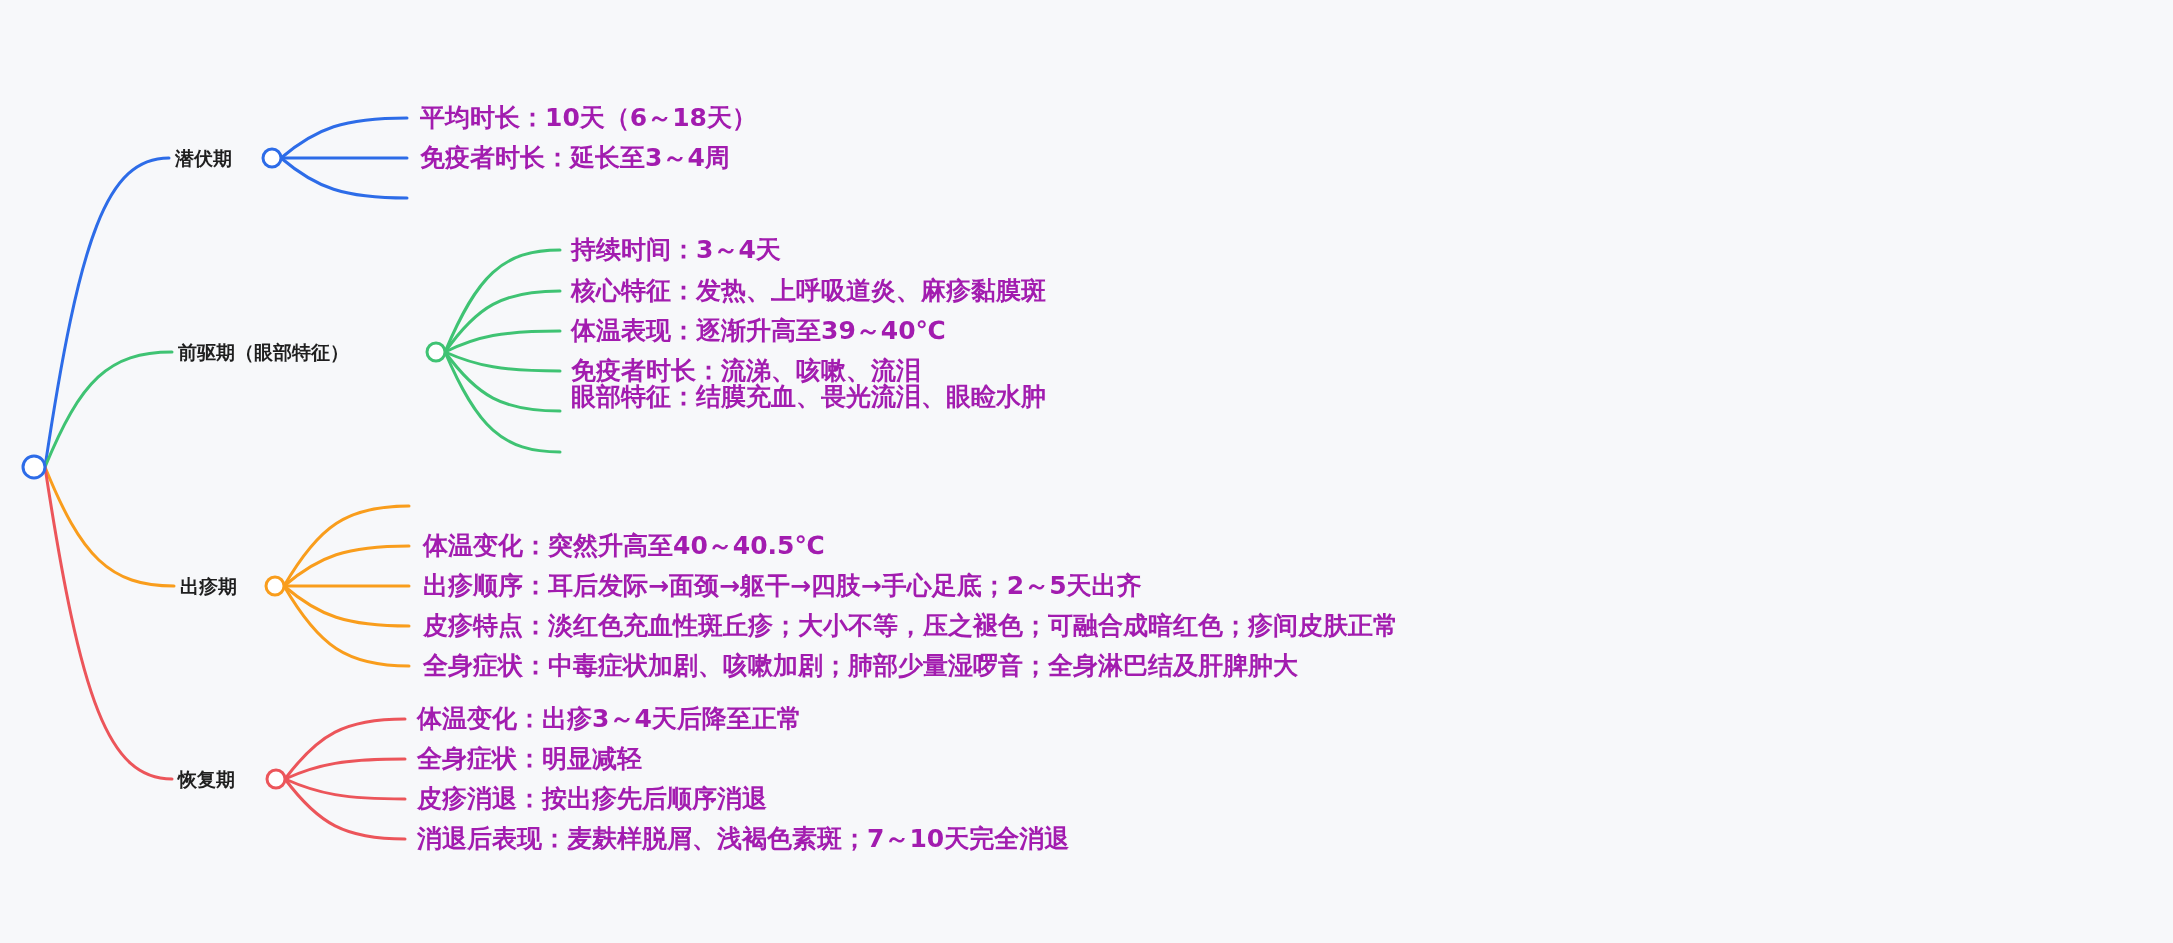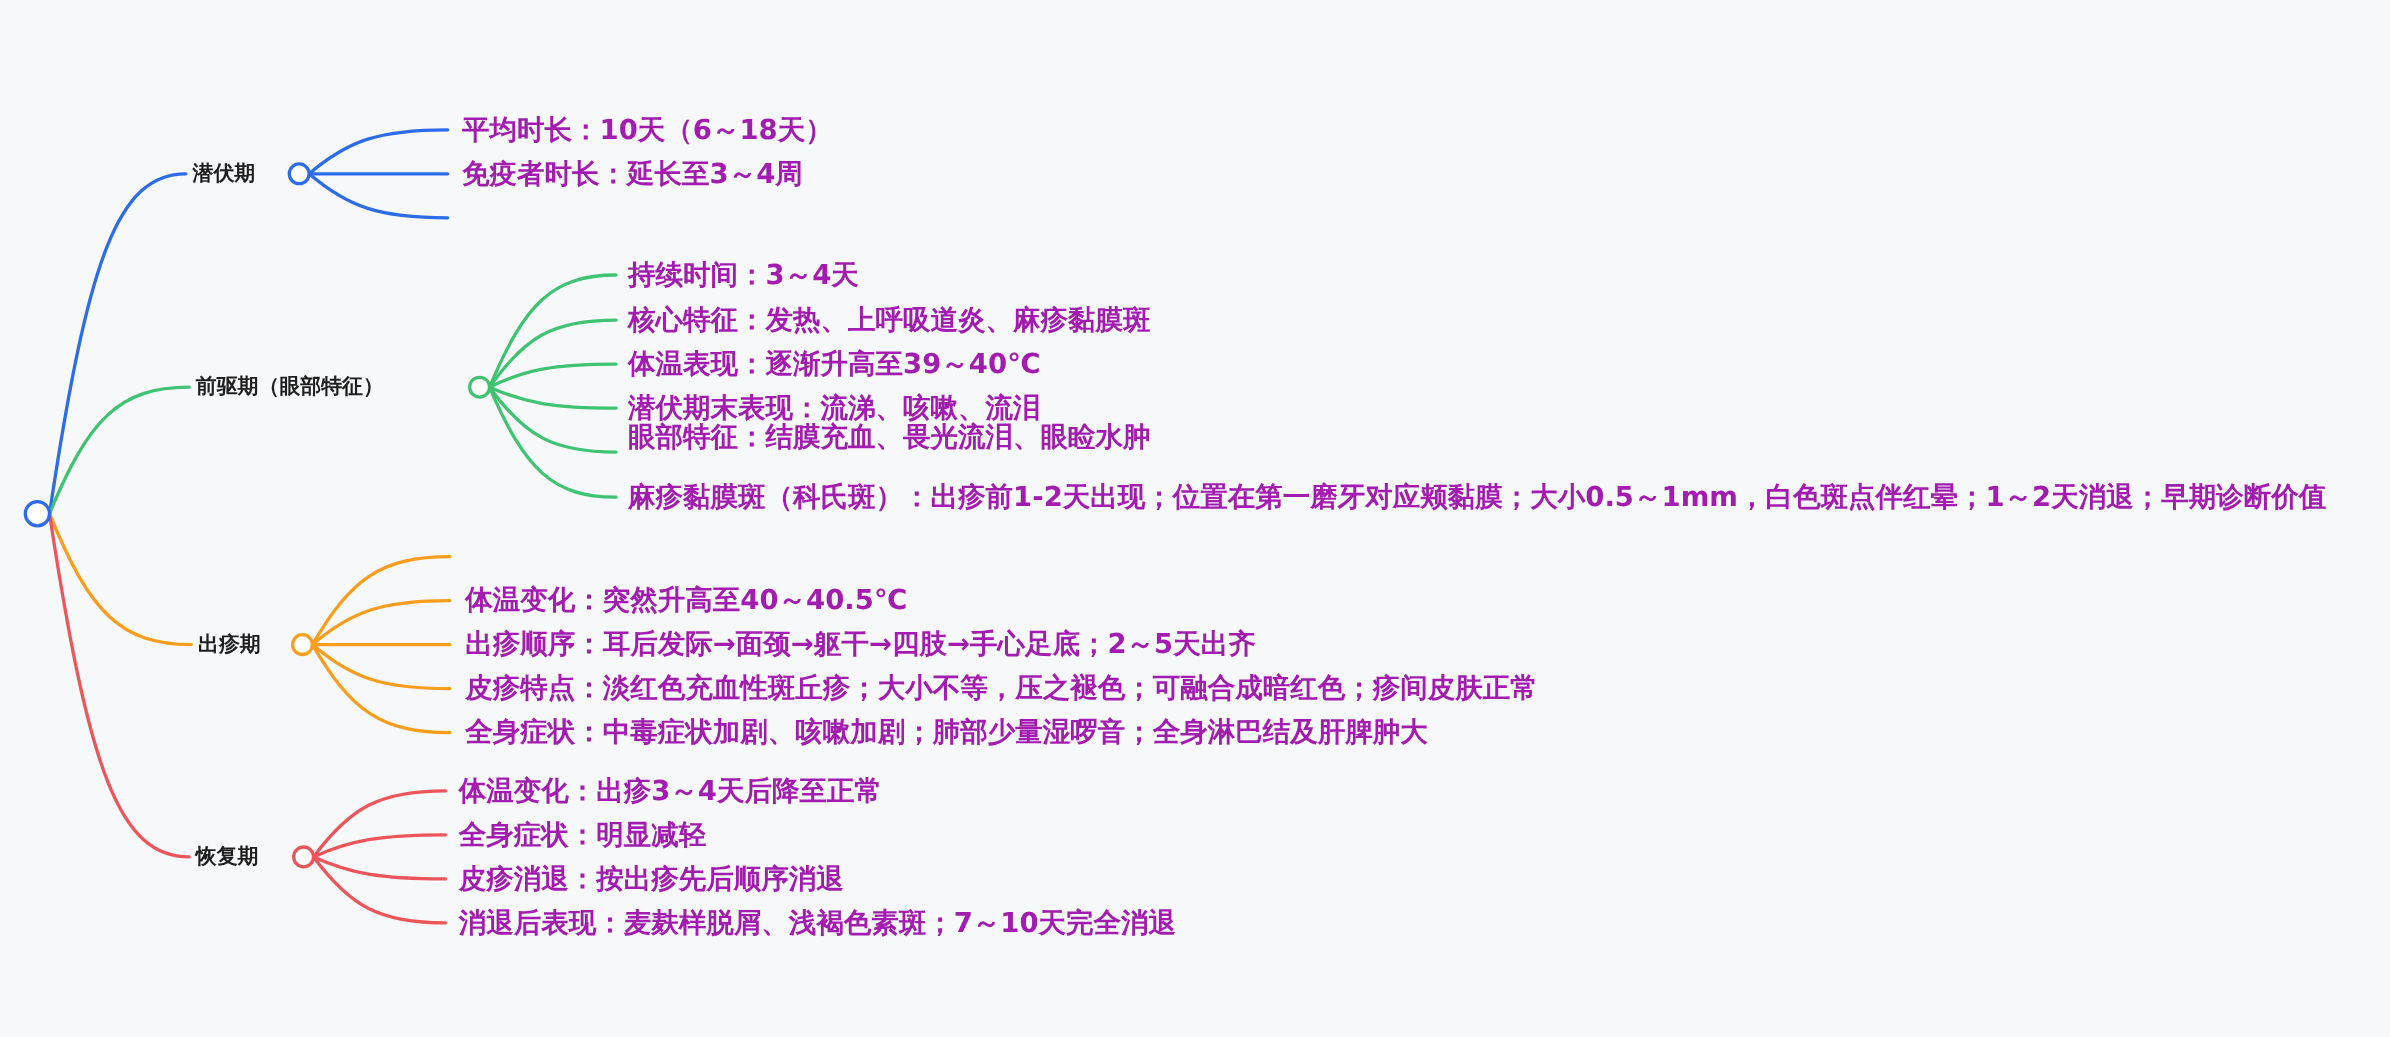--- a/index.html
+++ b/index.html
@@ -56,23 +56,22 @@
   <div class="branch" style="left:178px;top:352px">前驱期（眼部特征）</div>
   <div class="branch" style="left:180px;top:586px">出疹期</div>
   <div class="branch" style="left:178px;top:779px">恢复期</div>
 
   <div class="leaf" style="left:420px;top:118px">平均时长：10天（6～18天）</div>
   <div class="leaf" style="left:420px;top:158px">免疫者时长：延长至3～4周</div>
 
   <div class="leaf" style="left:571px;top:250px">持续时间：3～4天</div>
   <div class="leaf" style="left:571px;top:291px">核心特征：发热、上呼吸道炎、麻疹黏膜斑</div>
   <div class="leaf" style="left:571px;top:331px">体温表现：逐渐升高至39～40℃</div>
-  <div class="leaf" style="left:571px;top:371px">潜伏期末表现：流涕、咳嗽、流泪</div>
+  <div class="leaf" style="left:571px;top:371px">免疫者时长：流涕、咳嗽、流泪</div>
   <div class="leaf" style="left:571px;top:397px">眼部特征：结膜充血、畏光流泪、眼睑水肿</div>
-  <div class="leaf" style="left:571px;top:452px">麻疹黏膜斑（科氏斑）：出疹前1-2天出现；位置在第一磨牙对应颊黏膜；大小0.5～1mm，白色斑点伴红晕；1～2天消退；早期诊断价值</div>
 
   <div class="leaf" style="left:423px;top:546px">体温变化：突然升高至40～40.5℃</div>
   <div class="leaf" style="left:423px;top:586px">出疹顺序：耳后发际→面颈→躯干→四肢→手心足底；2～5天出齐</div>
   <div class="leaf" style="left:423px;top:666px">全身症状：中毒症状加剧、咳嗽加剧；肺部少量湿啰音；全身淋巴结及肝脾肿大</div>
   <div class="leaf" style="left:423px;top:626px">皮疹特点：淡红色充血性斑丘疹；大小不等，压之褪色；可融合成暗红色；疹间皮肤正常</div>
 
   <div class="leaf" style="left:417px;top:719px">体温变化：出疹3～4天后降至正常</div>
   <div class="leaf" style="left:417px;top:759px">全身症状：明显减轻</div>
   <div class="leaf" style="left:417px;top:799px">皮疹消退：按出疹先后顺序消退</div>
   <div class="leaf" style="left:417px;top:839px">消退后表现：麦麸样脱屑、浅褐色素斑；7～10天完全消退</div>

